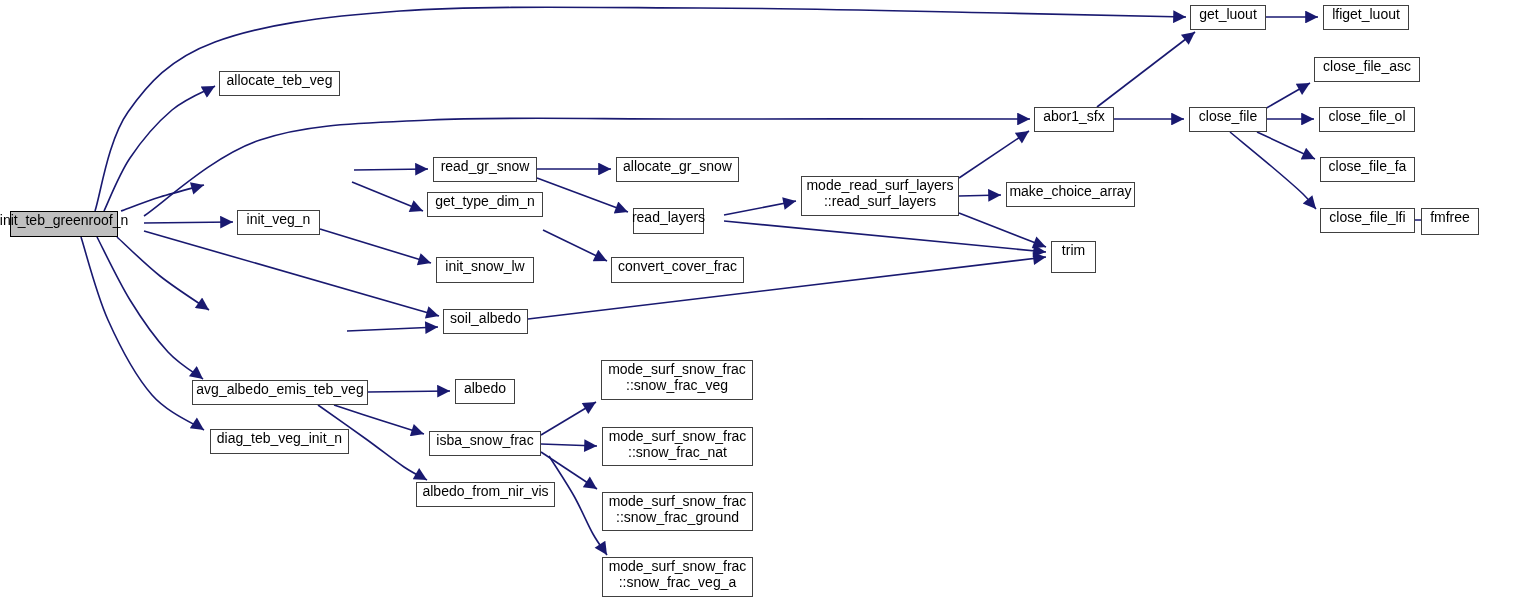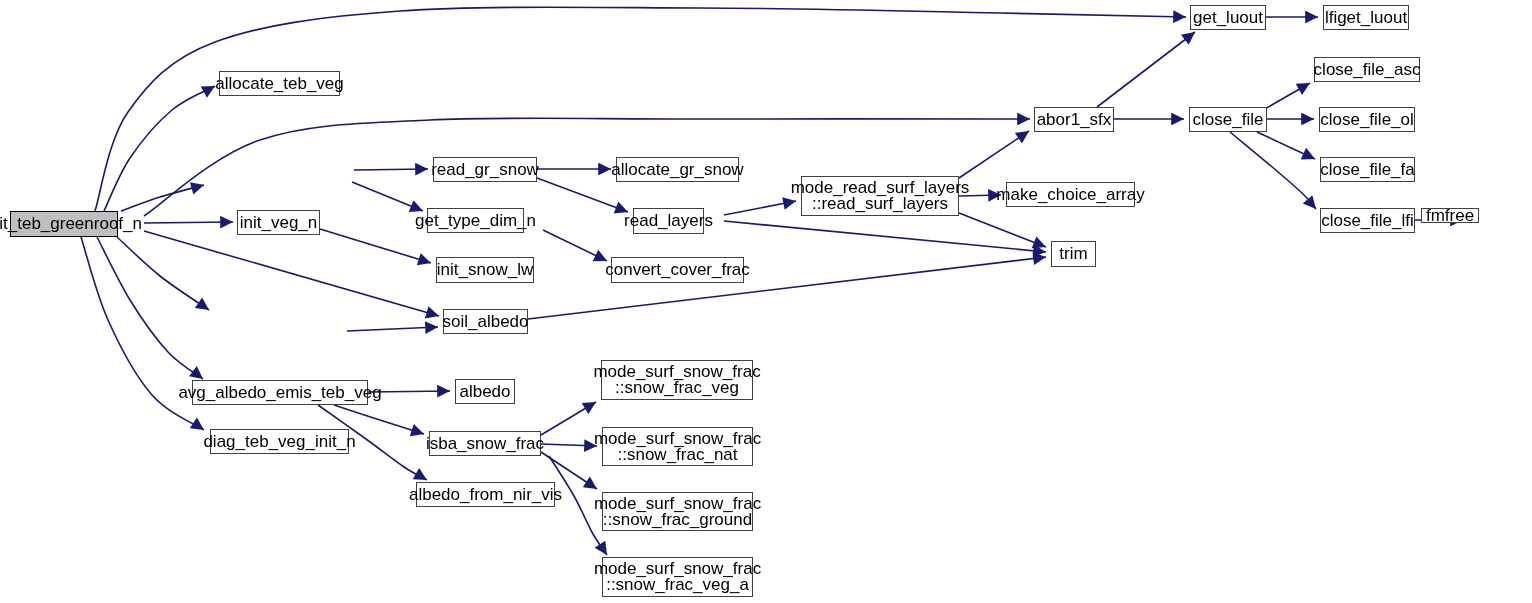--- a/index.html
+++ b/index.html
@@ -9,23 +9,23 @@
     background:#ffffff;
     font-family:"Liberation Sans","DejaVu Sans",sans-serif;
     overflow:hidden;
   }
   #edges{position:absolute;left:0;top:0;width:1532px;height:603px;}
   .node{
     position:absolute;
     box-sizing:border-box;
     background:#ffffff;
     border:1.5px solid #404040;
-    display:flex;align-items:center;justify-content:center;
+    display:flex;justify-content:center;
     text-align:center;
-    font-size:17px;
+    font-size:14px;
     line-height:16px;
     color:#000000;
     white-space:nowrap;
     z-index:2;
     cursor:pointer;
   }
   .node .lbl{white-space:pre-line;}
   .node.main{
     background:#bfbfbf;
     border:1.8px solid #000000;
@@ -89,21 +89,21 @@
     </div>
   <div class="node" style="left:237px;top:210px;width:83px;height:25px">
       <span class="lbl">init_veg_n</span>
     </div>
   <div class="node" style="left:433px;top:157px;width:104px;height:25px">
       <span class="lbl">read_gr_snow</span>
     </div>
   <div class="node" style="left:616px;top:157px;width:123px;height:25px">
       <span class="lbl">allocate_gr_snow</span>
     </div>
-  <div class="node" style="left:427px;top:208px;width:97px;height:25px">
+  <div class="node" style="left:427px;top:192px;width:116px;height:25px">
       <span class="lbl">get_type_dim_n</span>
     </div>
   <div class="node" style="left:633px;top:208px;width:71px;height:26px">
       <span class="lbl">read_layers</span>
     </div>
   <div class="node" style="left:436px;top:257px;width:98px;height:26px">
       <span class="lbl">init_snow_lw</span>
     </div>
   <div class="node" style="left:611px;top:257px;width:133px;height:26px">
       <span class="lbl">convert_cover_frac</span>
@@ -111,21 +111,21 @@
   <div class="node" style="left:801px;top:176px;width:158px;height:40px">
       <span class="lbl">mode_read_surf_layers
 ::read_surf_layers</span>
     </div>
   <div class="node" style="left:1034px;top:107px;width:80px;height:25px">
       <span class="lbl">abor1_sfx</span>
     </div>
   <div class="node" style="left:1006px;top:182px;width:129px;height:25px">
       <span class="lbl">make_choice_array</span>
     </div>
-  <div class="node" style="left:1051px;top:241px;width:45px;height:26px">
+  <div class="node" style="left:1051px;top:241px;width:45px;height:32px">
       <span class="lbl">trim</span>
     </div>
   <div class="node" style="left:1190px;top:5px;width:76px;height:25px">
       <span class="lbl">get_luout</span>
     </div>
   <div class="node" style="left:1323px;top:5px;width:86px;height:25px">
       <span class="lbl">lfiget_luout</span>
     </div>
   <div class="node" style="left:1189px;top:107px;width:78px;height:25px">
       <span class="lbl">close_file</span>
@@ -135,21 +135,21 @@
     </div>
   <div class="node" style="left:1319px;top:107px;width:96px;height:25px">
       <span class="lbl">close_file_ol</span>
     </div>
   <div class="node" style="left:1320px;top:157px;width:95px;height:25px">
       <span class="lbl">close_file_fa</span>
     </div>
   <div class="node" style="left:1320px;top:208px;width:95px;height:25px">
       <span class="lbl">close_file_lfi</span>
     </div>
-  <div class="node" style="left:1421px;top:208px;width:58px;height:15px">
+  <div class="node" style="left:1421px;top:208px;width:58px;height:27px">
       <span class="lbl">fmfree</span>
     </div>
   <div class="node" style="left:443px;top:309px;width:85px;height:25px">
       <span class="lbl">soil_albedo</span>
     </div>
   <div class="node" style="left:192px;top:380px;width:176px;height:25px">
       <span class="lbl">avg_albedo_emis_teb_veg</span>
     </div>
   <div class="node" style="left:455px;top:379px;width:60px;height:25px">
       <span class="lbl">albedo</span>

